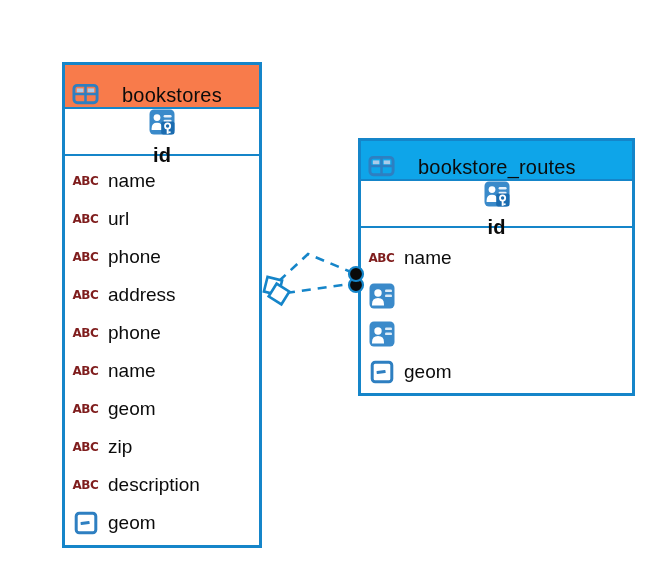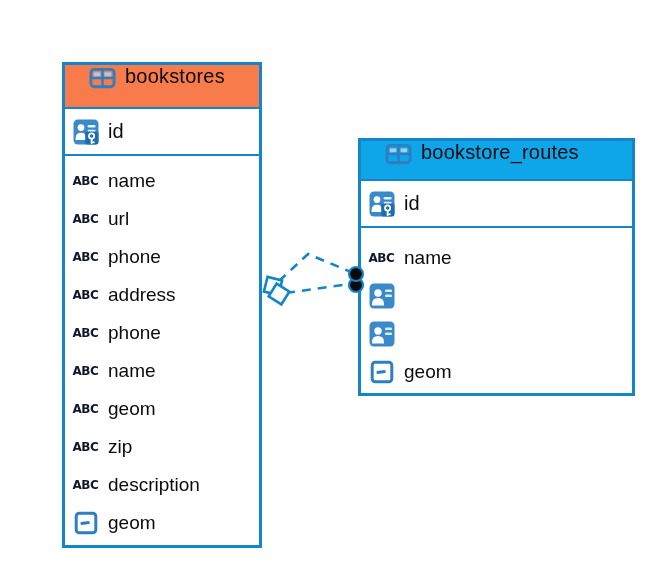--- a/index.html
+++ b/index.html
@@ -7,37 +7,37 @@
     width:654px;height:570px;position:relative;background:#ffffff;overflow:hidden;
     font-family:"Liberation Sans","DejaVu Sans",sans-serif;color:#0b0b0b;
     -webkit-font-smoothing:antialiased;
   }
   .entity{
     position:absolute;background:#fff;border:3px solid #1585c9;box-sizing:border-box;z-index:1;
   }
   .entity-bookstores{left:62px;top:62px;width:200px;}
   .entity-routes{left:358px;top:138px;width:277px;}
   .entity-header{
-    display:flex;align-items:flex-start;gap:9px;padding:0 24px;
+    display:flex;align-items:flex-end;gap:23px;padding:0 7px;
     border-bottom:2px solid #1585c9;font-size:20px;letter-spacing:.2px;
   }
   .entity-bookstores .entity-header{height:42px;background:#f87b4b;}
   .entity-routes .entity-header{height:38px;background:#0ea5e9;}
   .pk-row{
     display:flex;align-items:center;gap:9px;padding:0 7px;height:45px;
-    border-bottom:2px solid #1585c9;font-weight:400;font-size:20px;background:#fff;
+    border-bottom:2px solid #1585c9;font-weight:700;font-size:20px;background:#fff;flex-direction:column;
   }
   .cols{padding:6px 0 3px 0;}
   .entity-routes .cols{padding:11px 0 2px 0;}
   .row{display:flex;align-items:center;gap:9px;padding:0 7px;height:38px;font-size:19px;}
   .label{white-space:nowrap;}
   .icon{flex:0 0 auto;display:inline-flex;align-items:center;justify-content:center;width:27px;height:26px;}
   .abc{
     font-family:"DejaVu Sans","Liberation Sans",sans-serif;
-    font-weight:800;font-size:12px;letter-spacing:-0.4px;color:#0f172a;
+    font-weight:800;font-size:12px;letter-spacing:-0.4px;color:#7f1d1d;
     width:27px;text-align:center;
   }
   .overlay{position:absolute;left:0;top:0;width:654px;height:570px;z-index:2;pointer-events:none;}
   .rline{fill:none;stroke:#1585c9;stroke-width:2.6;stroke-dasharray:9 7;}
   .diamond{fill:#ffffff;stroke:#1585c9;stroke-width:2.6;}
   .dot{fill:#0a0a0a;stroke:#1585c9;stroke-width:2.2;}
   .defs-store{position:absolute;width:0;height:0;}
 </style>
 </head>
 <body>

